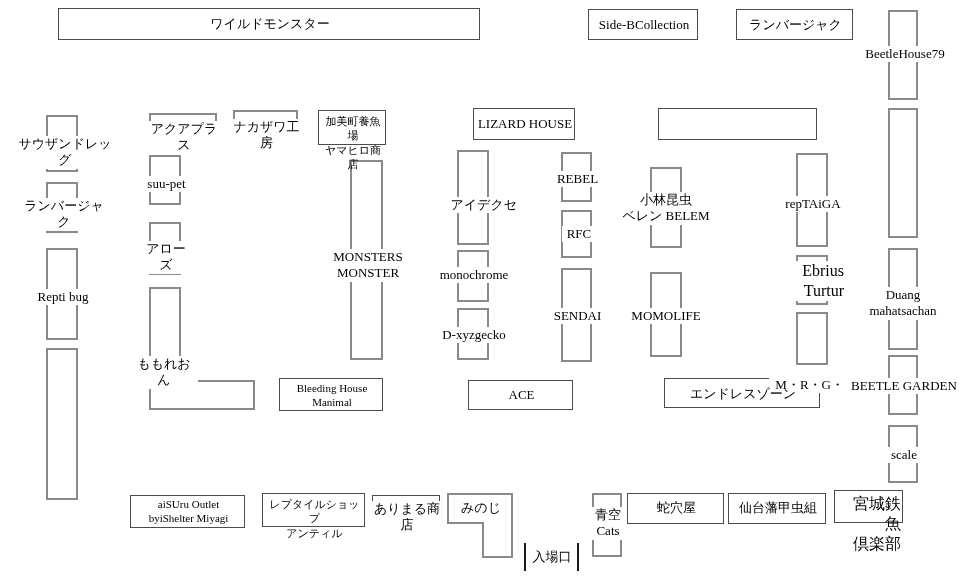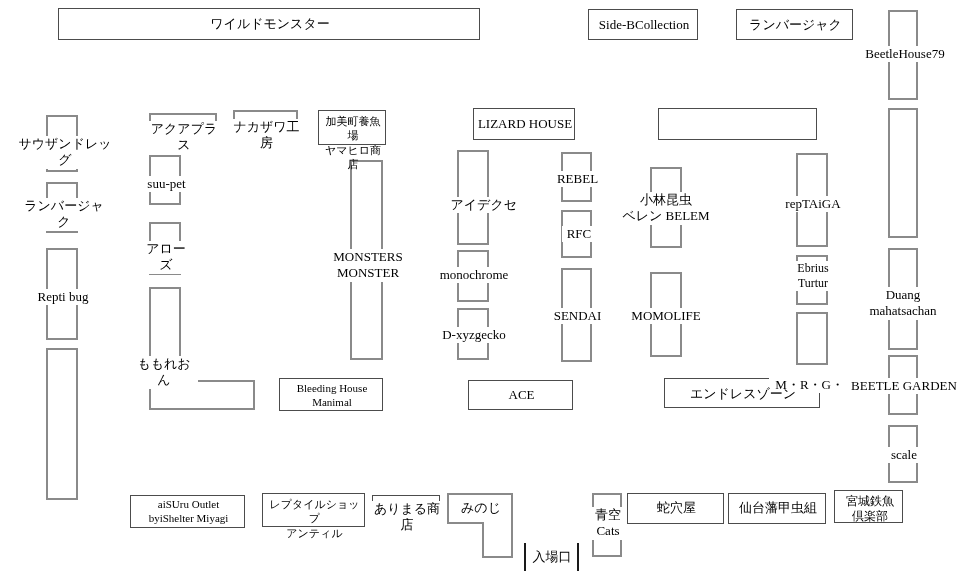--- a/index.html
+++ b/index.html
@@ -3,21 +3,21 @@
 <meta charset="utf-8">
 <style>
   html,body{margin:0;padding:0;background:#fff;}
   .canvas{position:relative;width:980px;height:576px;background:#fff;overflow:hidden;
           font-family:"Liberation Serif","DejaVu Serif",serif;}
   .b{position:absolute;border:2px solid #8a8a8a;background:#fff;box-sizing:border-box;}
   .hall{position:absolute;border:1.5px solid #4c4c4c;background:#fff;box-sizing:border-box;}
   .lbl{position:absolute;background:#fff;text-align:center;white-space:pre-line;
        font-size:13px;color:#000;line-height:1.25;padding:0 1px;}
   .sm{font-size:11px;line-height:1.3;}
-  .md{font-size:12px;line-height:1.25;}
+  .md{font-size:16px;line-height:1.25;text-align:right;}
   .bar{position:absolute;width:2px;background:#1a1a1a;}
   svg.shapes{position:absolute;left:0;top:0;}
 </style>
 </head>
 <body>
 
 <div class="canvas">
 
   <div class="b" style="left:46px;top:115px;width:32px;height:57px;"></div>
   <div class="b" style="left:46px;top:182px;width:32px;height:51px;"></div>

